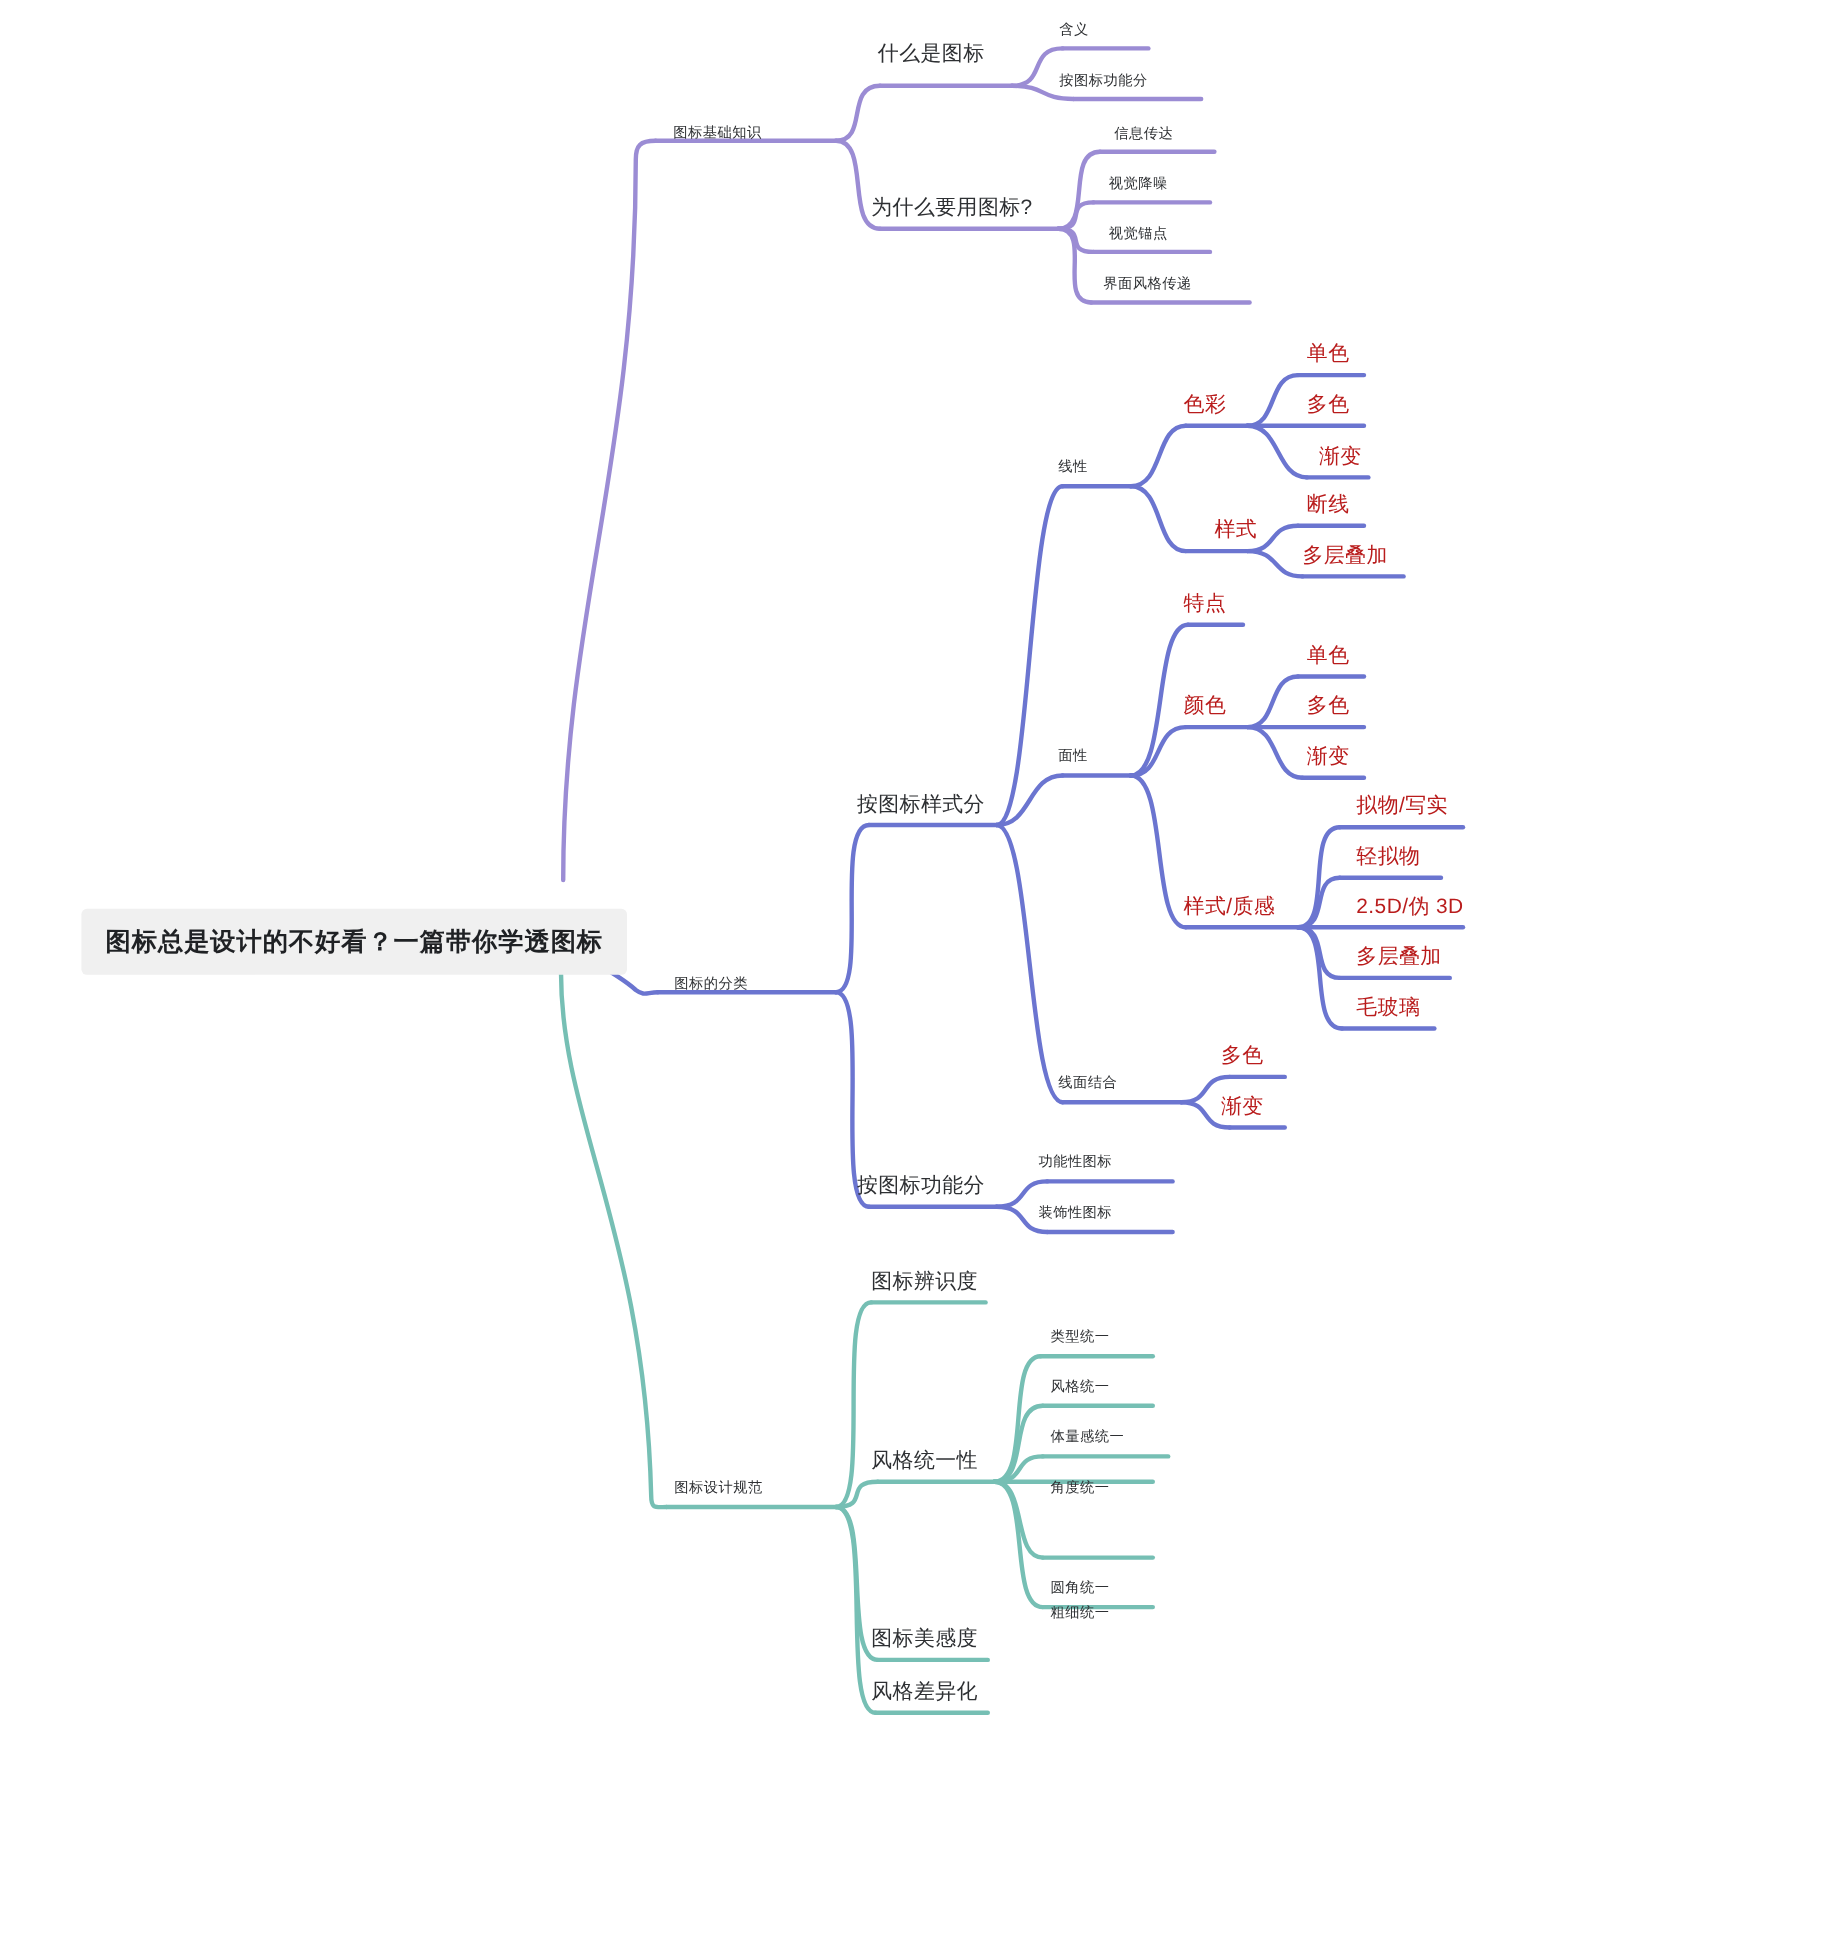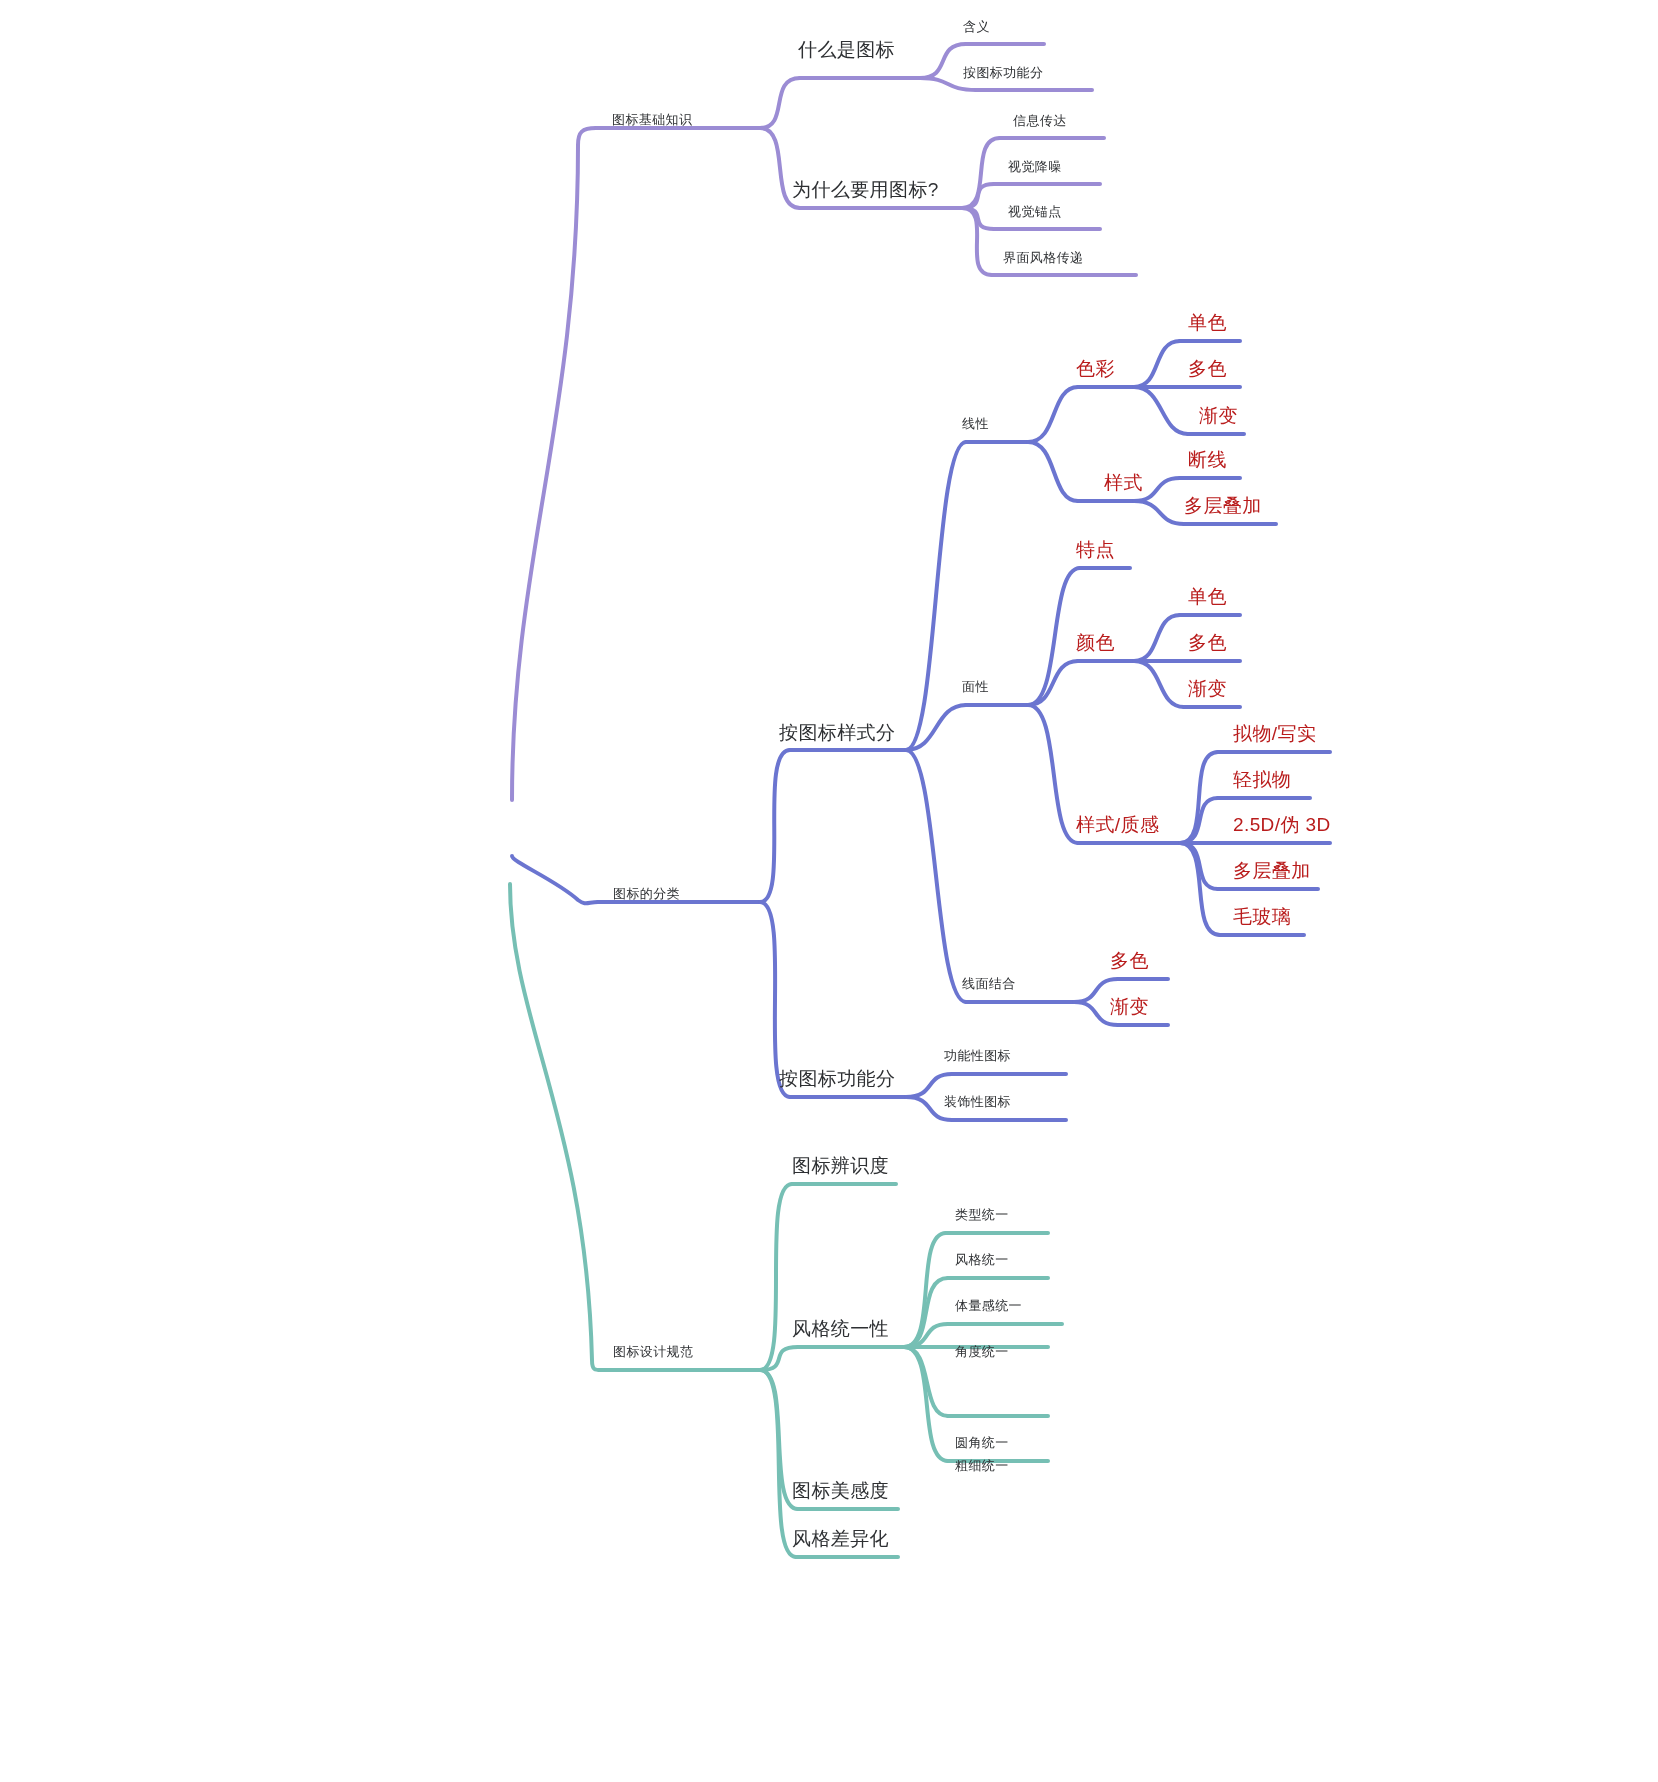--- a/index.html
+++ b/index.html
@@ -187,20 +187,21 @@
 
         <path d="M760,1370 C792,1370 766,1509 798,1509"></path>
         <path d="M798,1509 L898,1509"></path>
 
         <path d="M760,1370 C794,1370 764,1557 796,1557"></path>
         <path d="M796,1557 L898,1557"></path>
       </g>
     </g>
   </svg>
 
+  <div class="node root" style="left:74px; top:856px;">图标总是设计的不好看？一篇带你学透图标</div>
 
   <div class="node lvl1" style="left:612px; top:120px;">图标基础知识</div>
   <div class="node lvl2" style="left:798px; top:50px;">什么是图标</div>
   <div class="node lvl3" style="left:963px; top:27px;">含义</div>
   <div class="node lvl3" style="left:963px; top:73px;">按图标功能分</div>
   <div class="node lvl2" style="left:792px; top:190px;">为什么要用图标?</div>
   <div class="node lvl3" style="left:1013px; top:121px;">信息传达</div>
   <div class="node lvl3" style="left:1008px; top:167px;">视觉降噪</div>
   <div class="node lvl3" style="left:1008px; top:212px;font-family:Liberation Serif, serif;">视觉锚点</div>
   <div class="node lvl3" style="left:1003px; top:258px;">界面风格传递</div>

